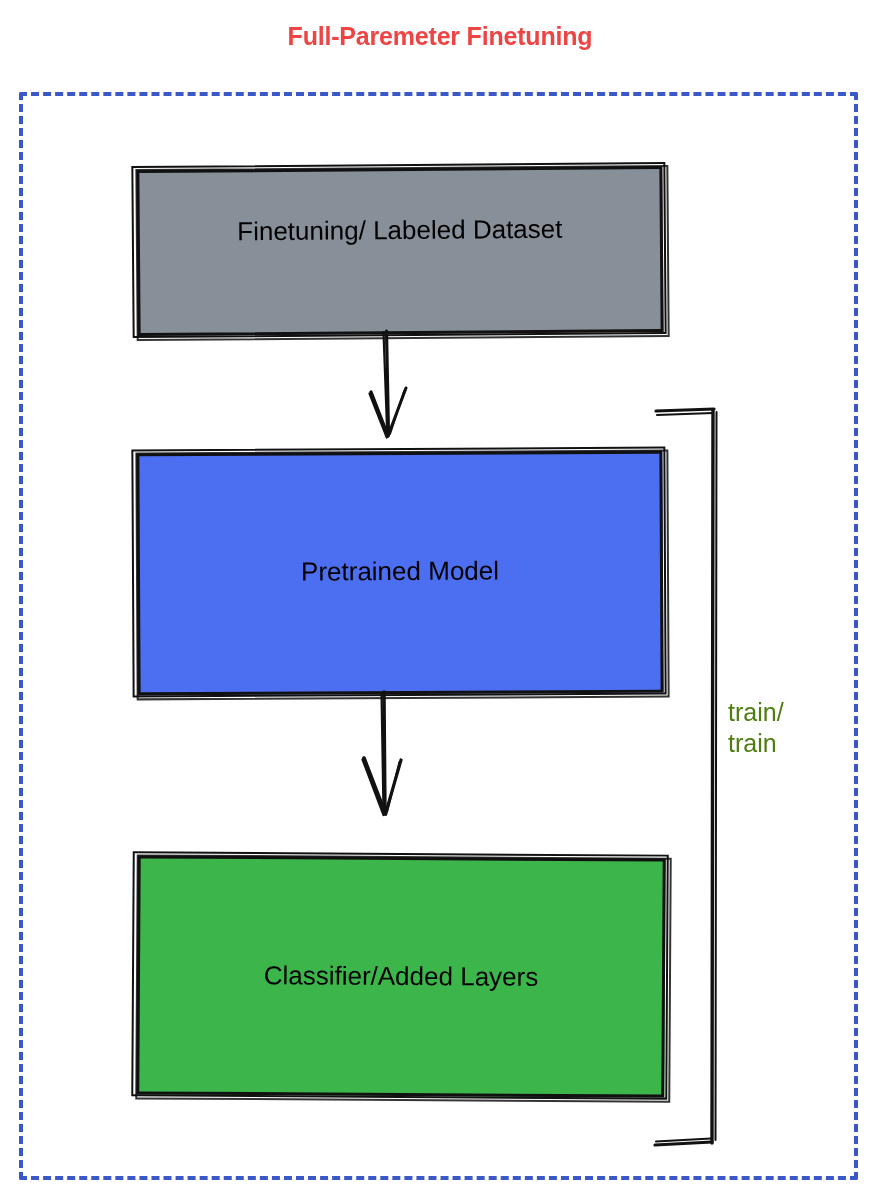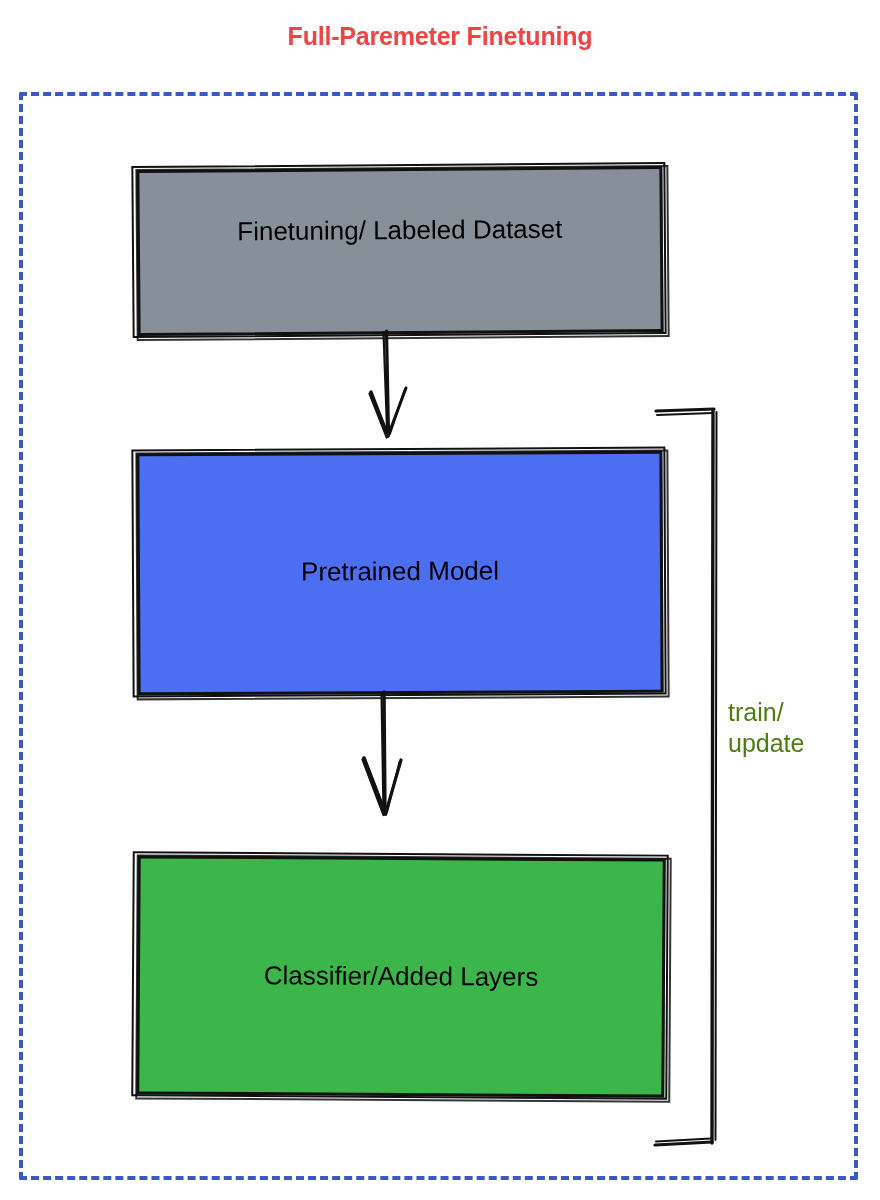--- a/index.html
+++ b/index.html
@@ -197,16 +197,16 @@
       <path d="M65 10 L64 743" stroke-width="3.4"></path>
       <path d="M68.5 12 L67.5 740" stroke-width="2.0"></path>
 
       <path d="M64 742 L7 745" stroke-width="3.2"></path>
       <path d="M63 738.5 L8 741.5" stroke-width="2.0"></path>
     </g>
   </svg>
 
   <div id="feedback-label">
     <span class="ln">train/</span>
-    <span class="ln">update</span>
+    <span class="ln">train</span>
   </div>
 
 </div>
 
 </body></html>

